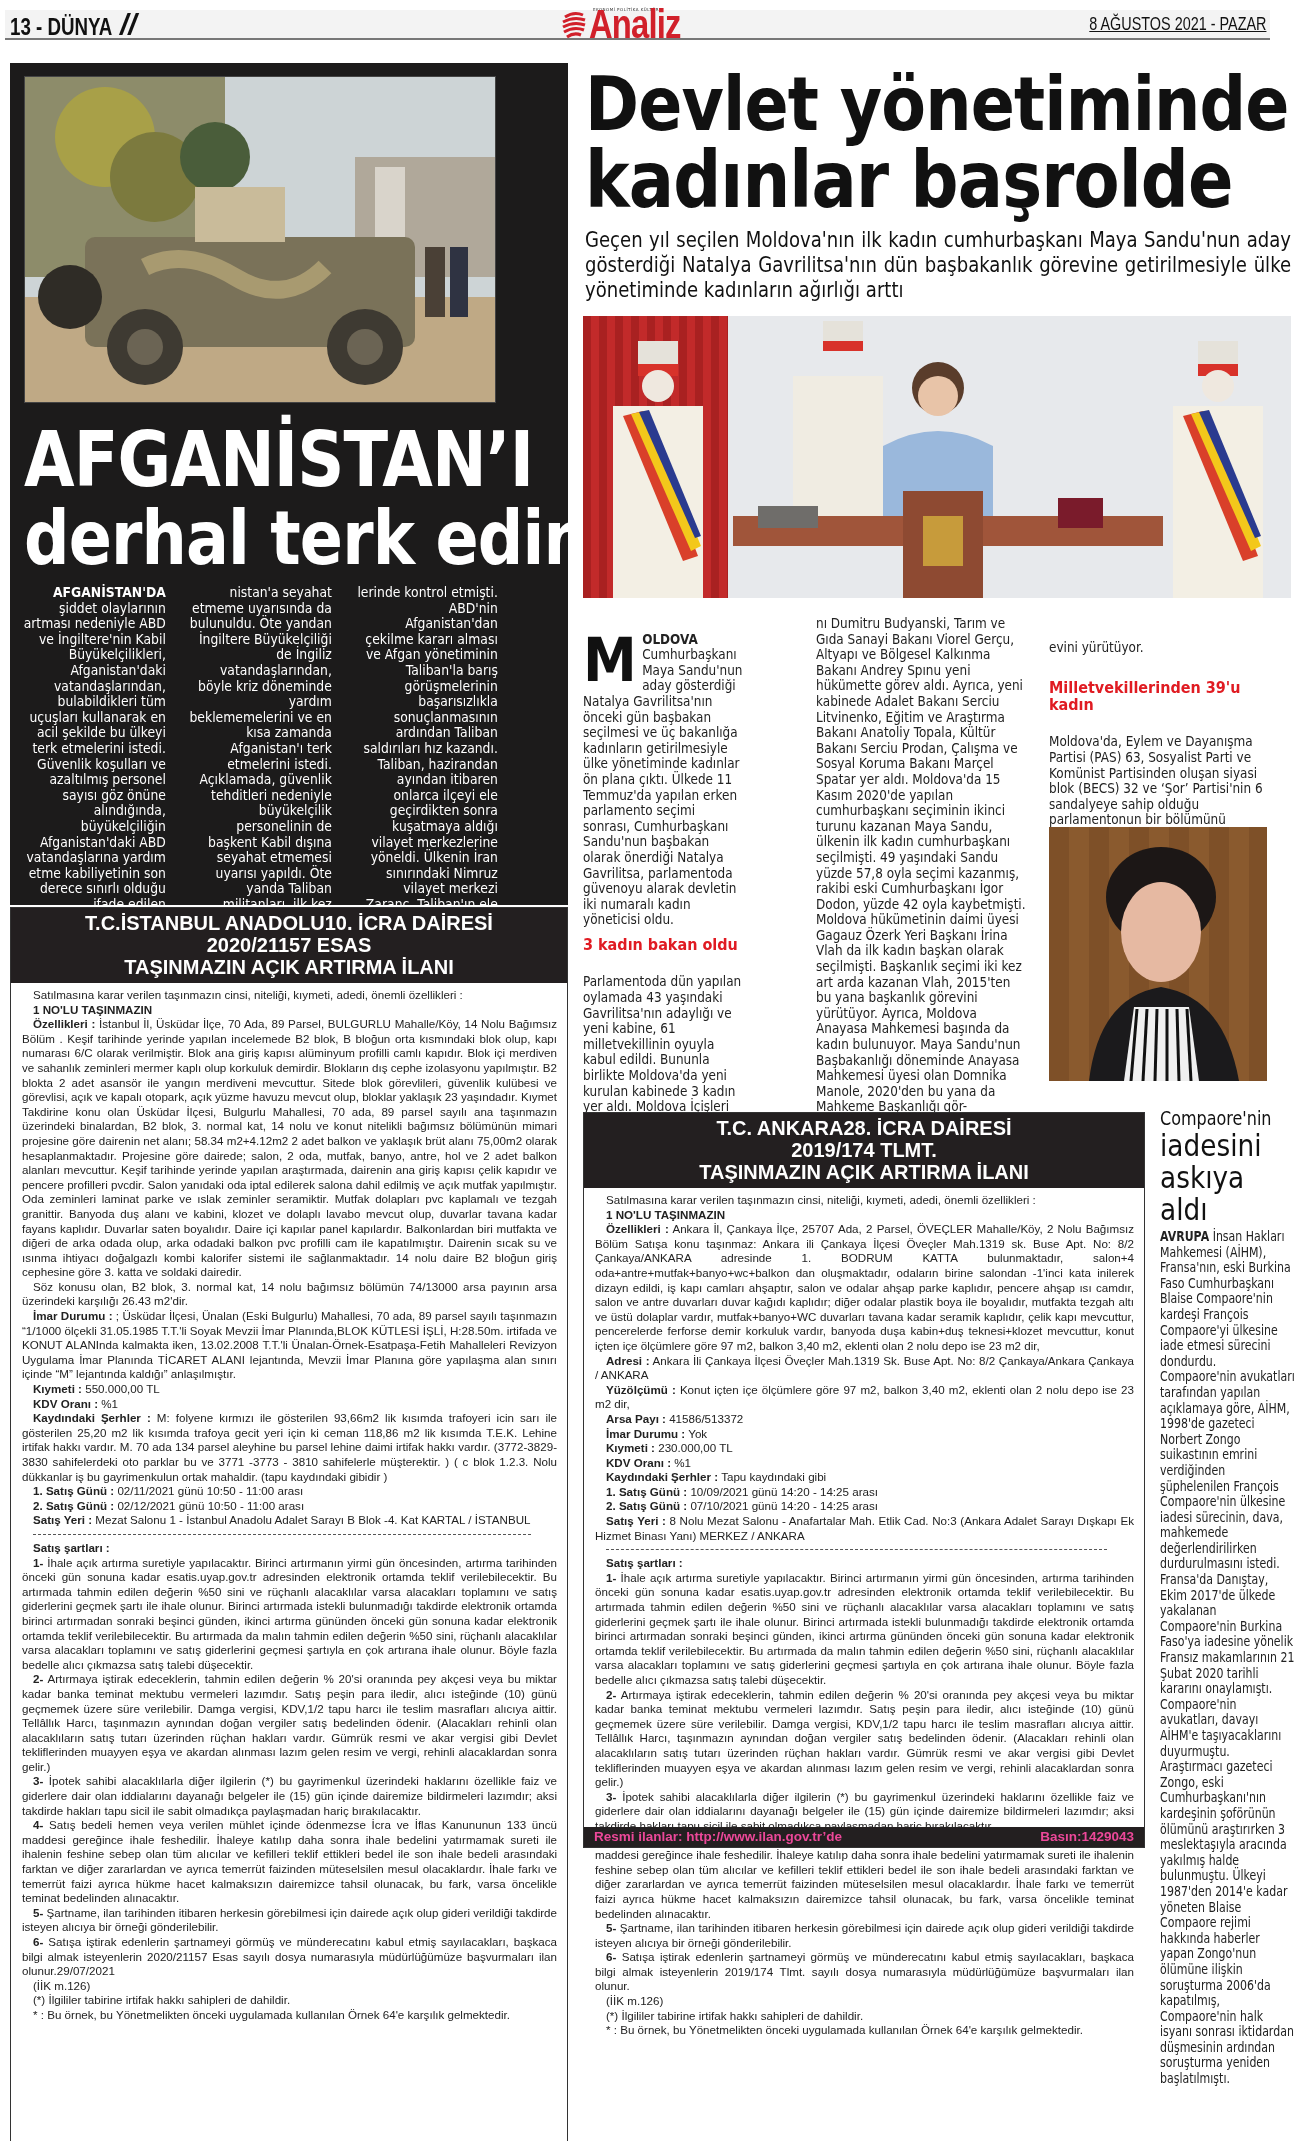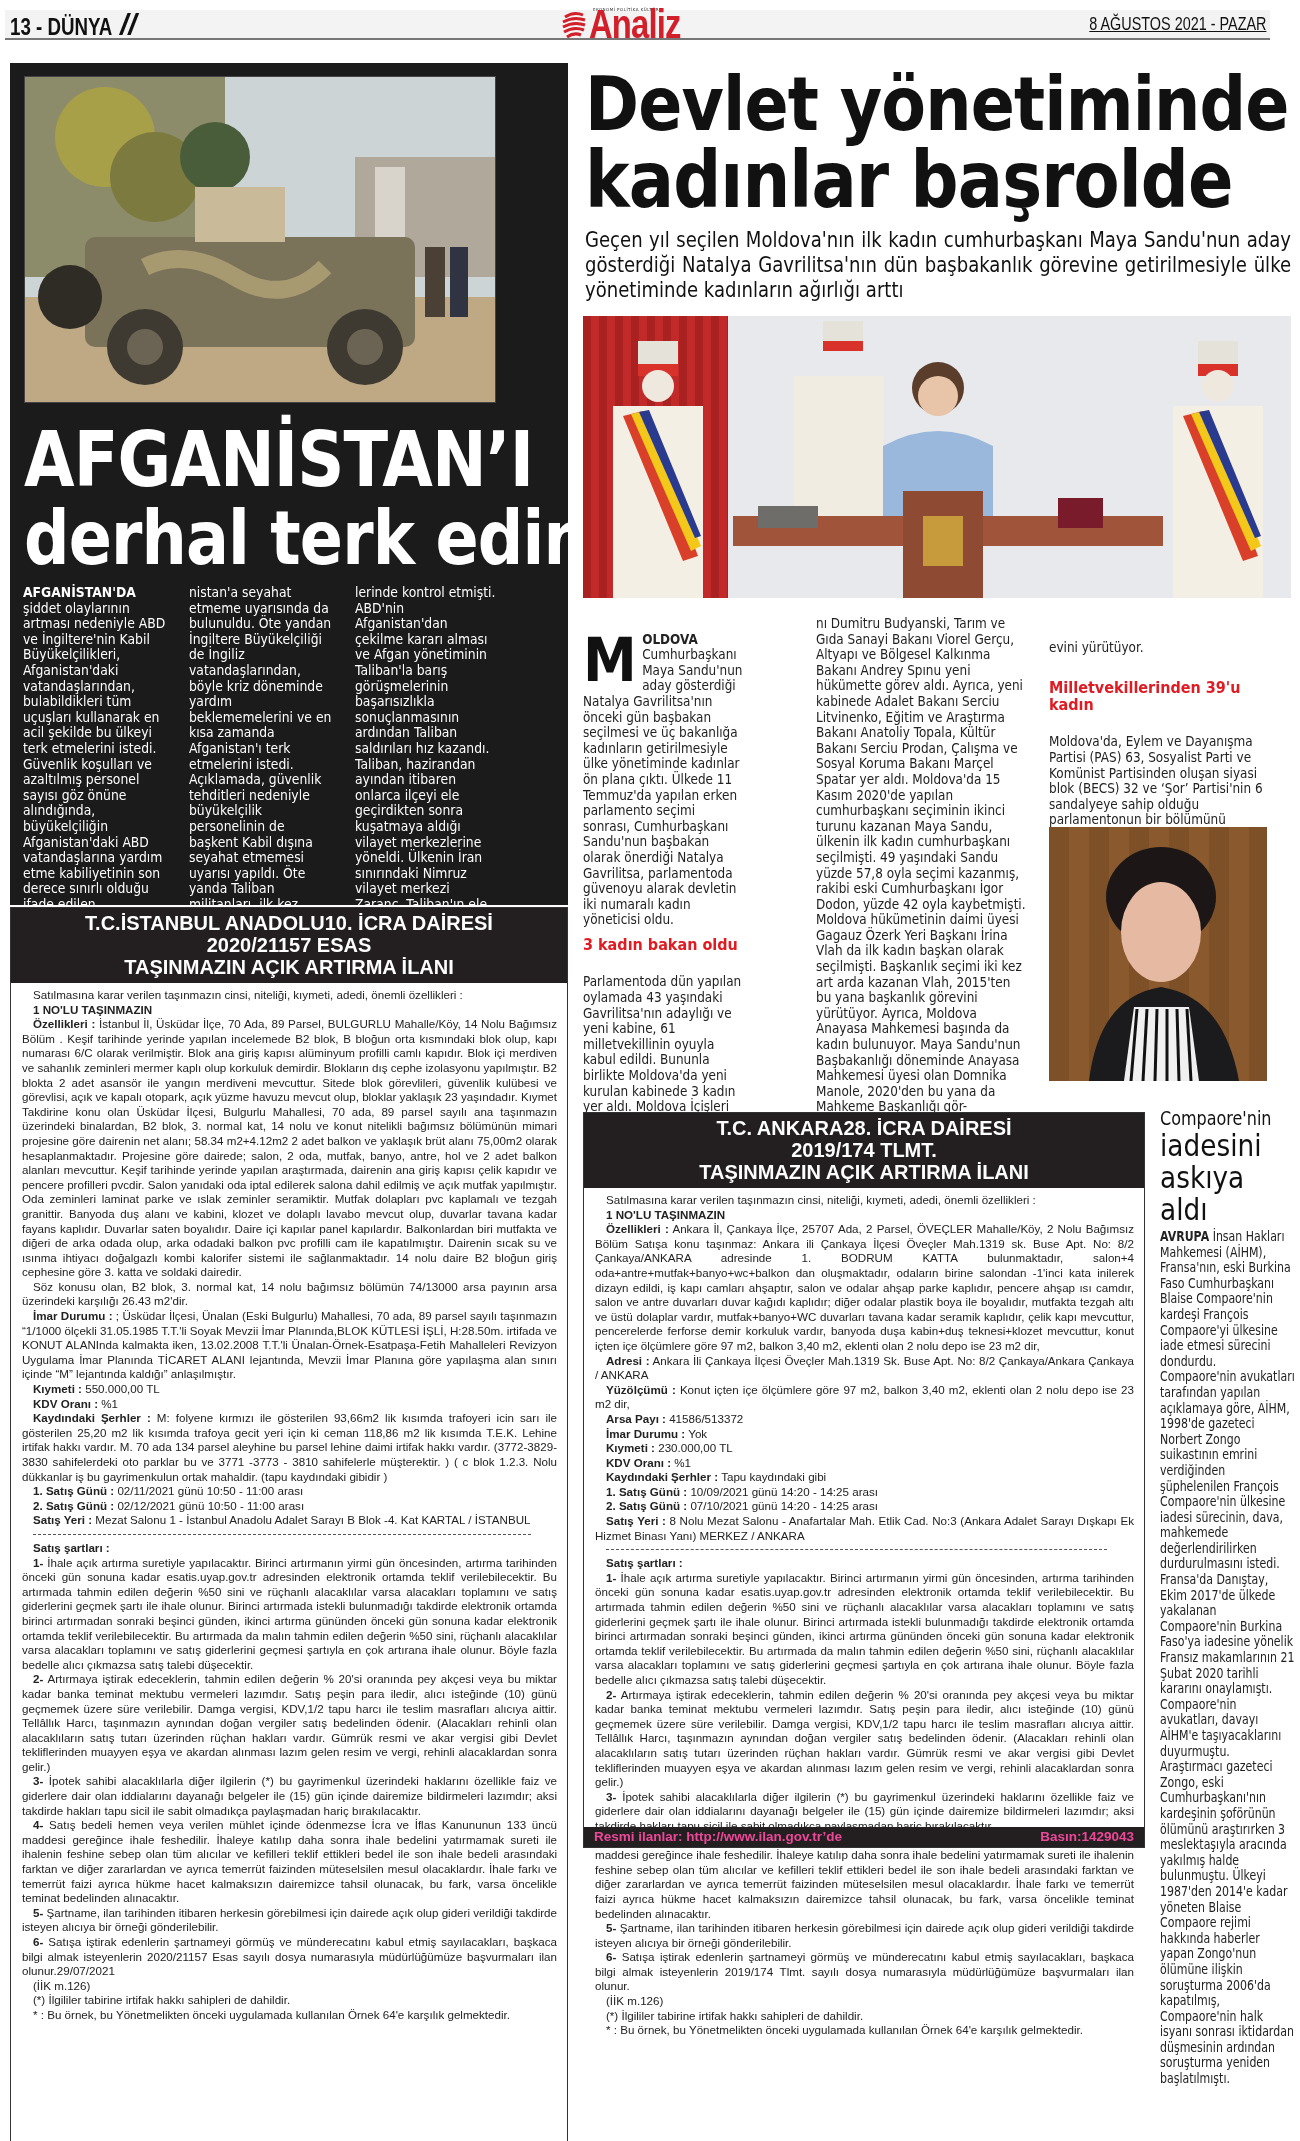--- a/index.html
+++ b/index.html
@@ -10,21 +10,21 @@
   .masthead .bar { position: absolute; left: 5px; right: 30px; top: 10px; height: 30px; background: #f3f3f3; border-bottom: 2px solid #777; }
   .mh-page { position: absolute; left: 10px; top: 13px; font-family: "Liberation Sans", sans-serif; font-size: 24px; font-weight: bold; transform: scaleX(0.78); transform-origin: left; letter-spacing: 0px; }
   .mh-slash { position: absolute; left: 120px; top: 8px; font-family: "Liberation Sans", sans-serif; font-size: 30px; font-weight: bold; font-style: italic; }
   .mh-logo { position: absolute; left: 555px; top: 3px; height: 38px; width: 200px; }
   .mh-logo .globe { position: absolute; left: 6px; top: 6px; width: 26px; height: 30px; }
   .mh-logo .tag { position: absolute; left: 38px; top: 4px; font-size: 4px; color: #333; letter-spacing: 0.5px; }
   .mh-logo .name { position: absolute; left: 34px; top: 0px; font-family: "Liberation Sans", sans-serif; font-size: 40px; font-weight: bold; color: #d1202a; transform: scaleX(0.82); transform-origin: left; letter-spacing: -1px; line-height: 42px; }
   .mh-date { position: absolute; right: 34px; top: 14px; font-family: "Liberation Sans", sans-serif; font-size: 18px; text-decoration: underline; transform: scaleX(0.8); transform-origin: right; }
 
   
-  .afg { position: absolute; left: 10px; top: 63px; width: 558px; height: 842px; background: #1c1b1b; }
+  .afg { position: absolute; left: 10px; top: 63px; width: 558px; height: 842px; background: #1c1b1b; text-align: right; }
   .afg-photo { position: absolute; left: 14px; top: 13px; width: 472px; height: 327px; overflow: hidden; border: 1px solid #444; }
   .afg-title1 { position: absolute; left: 14px; top: 357px; font-family: "DejaVu Sans", sans-serif; font-weight: bold; font-size: 76px; color: #fff; line-height: 80px; transform: scaleX(0.86); transform-origin: left; letter-spacing: -1px; white-space: nowrap; }
   .afg-title2 { position: absolute; left: 14px; top: 435px; font-family: "DejaVu Sans", sans-serif; font-weight: bold; font-size: 74px; color: #fff; line-height: 80px; transform: scaleX(0.86); transform-origin: left; letter-spacing: -1px; white-space: nowrap; }
   .afg-cols { position: absolute; left: 13px; top: 522px; width: 540px; display: flex; gap: 14px; }
   .afg-cols .col { width: 152px; color: #fff; font-family: "DejaVu Sans", sans-serif; font-size: 13.2px; line-height: 15.6px; transform: scaleX(0.94); transform-origin: left; white-space: pre-line; }
   .afg-cols .col b { font-weight: bold; }
 
   
   .headline { position: absolute; left: 585px; top: 64px; width: 710px; }
   .hl1, .hl2 { font-family: "DejaVu Sans", sans-serif; font-weight: bold; color: #111; white-space: nowrap; transform-origin: left; }

